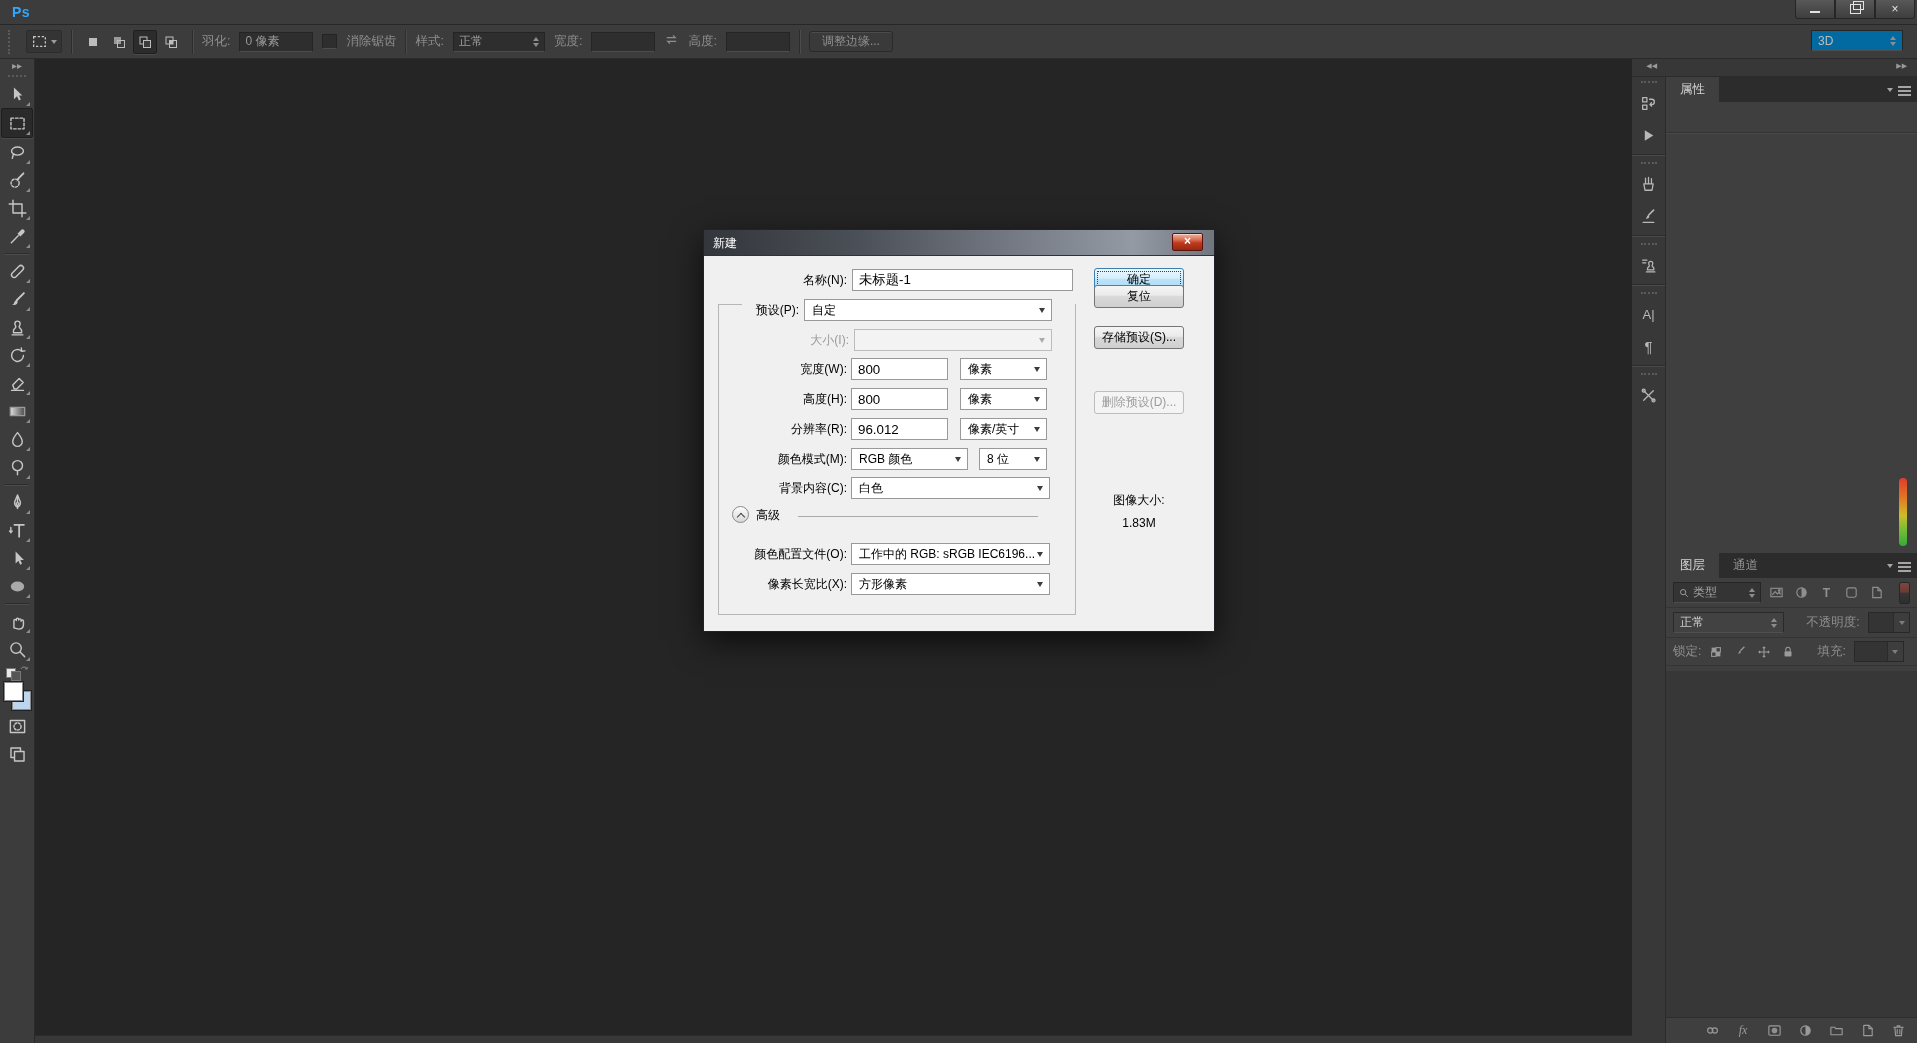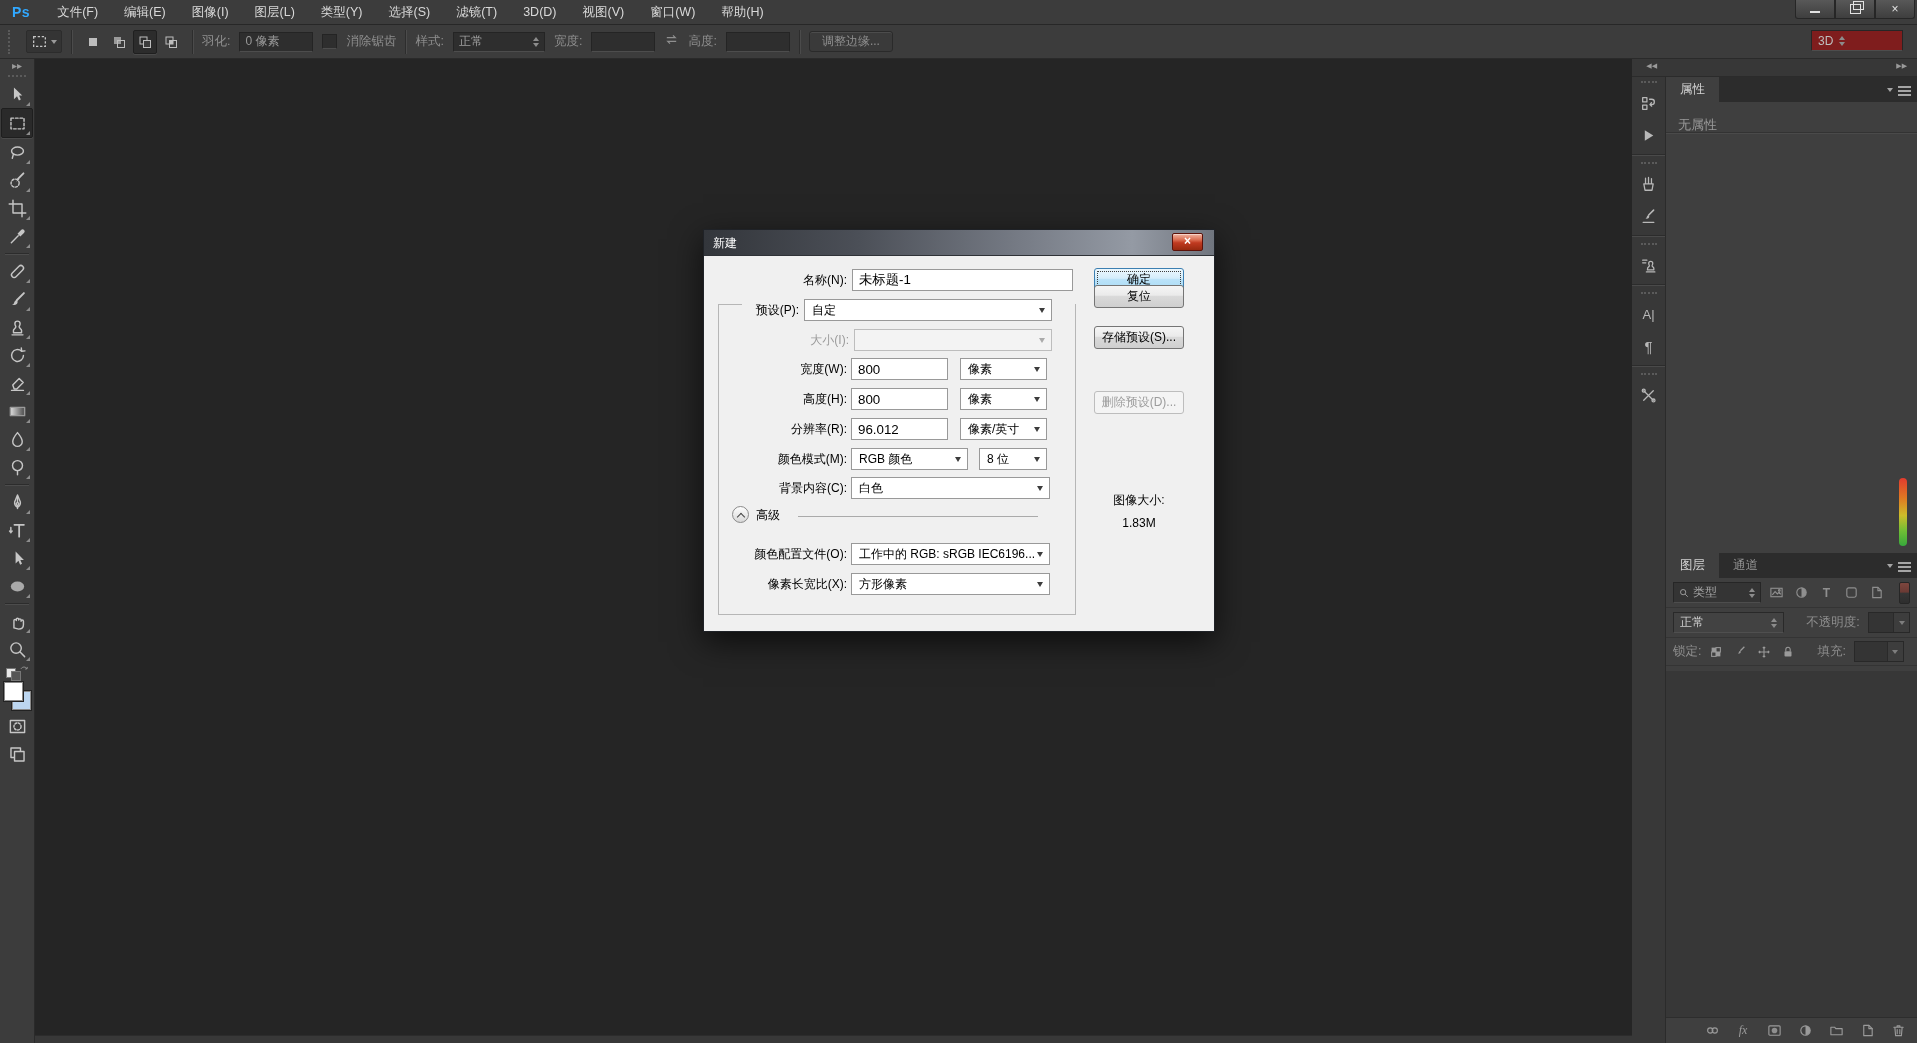--- a/index.html
+++ b/index.html
@@ -38,23 +38,23 @@
   .checkbox{width:13px;height:13px;background:#2e2e2e;border:1px solid #242424;border-bottom-color:#4d4d4d;}
   .dk-dd{display:flex;align-items:center;justify-content:space-between;background:#2e2e2e;border:1px solid #242424;
          border-bottom-color:#4d4d4d;height:20px;color:#9d9d9d;font-size:12px;padding:0 5px;box-sizing:border-box;}
   .updn{display:flex;flex-direction:column;gap:2px;margin-left:6px;}
   .updn i{display:block;width:0;height:0;border:3px solid transparent;}
   .updn .u{border-bottom:4px solid #8c8c8c;}
   .updn .d{border-top:4px solid #8c8c8c;}
   .ob-btn{background:#3a3a3a;border:1px solid #2a2a2a;border-radius:3px;color:#8f8f8f;font-size:12px;
           height:21px;line-height:19px;padding:0 12px;box-shadow:inset 0 1px 0 #4c4c4c;}
   .swap-glyph svg{stroke:#8f8f8f;fill:none;stroke-width:1.3;}
-  .workspace-dd{position:absolute;right:14px;top:5px;width:92px;height:21px;background:#7f1d1d;border:1px solid #262626;
+  .workspace-dd{position:absolute;right:14px;top:5px;width:92px;height:21px;background:#0369a1;border:1px solid #262626;
                 border-bottom-color:#4d4d4d;color:#bdbdbd;font-size:12px;display:flex;align-items:center;
-                padding:0 6px;box-sizing:border-box;}
+                justify-content:space-between;padding:0 6px;box-sizing:border-box;}
 
   
   .toolbar{position:absolute;left:0;top:59px;width:34px;bottom:0;background:#3c3c3c;border-right:1px solid #2a2a2a;
            display:flex;flex-direction:column;align-items:center;z-index:5;}
   .tb-head{color:#9a9a9a;font-size:10px;line-height:14px;height:14px;}
   .tb-grip{width:18px;border-top:2px dotted #5b5b5b;margin:2px 0 3px;}
   .t{position:relative;width:30px;height:28px;flex:0 0 auto;display:flex;align-items:center;justify-content:center;}
   .t svg{width:19px;height:19px;stroke:#c6c6c6;fill:none;stroke-width:1.2;stroke-linecap:round;stroke-linejoin:round;}
   .t.sel{background:#2a2a2a;border:1px solid #1e1e1e;box-shadow:0 1px 0 #4a4a4a;border-radius:2px;}
   .t .sub{position:absolute;right:2px;bottom:2px;width:0;height:0;border-left:4px solid transparent;border-bottom:4px solid #8d8d8d;}
@@ -154,33 +154,20 @@
   .btn7.disabled{border-color:#bdbdbd;background:#f4f4f4;color:#9c9c9c;margin-top:36px;}
   .imgsize{position:absolute;left:385px;width:100px;text-align:center;}
 </style>
 </head>
 <body>
 
 <div id="app">
 
   <div class="menubar">
     <span class="ps-logo">Ps</span>
-    <nav class="menus">
-      <span>文件(F)</span>
-      <span>编辑(E)</span>
-      <span>图像(I)</span>
-      <span>图层(L)</span>
-      <span>类型(Y)</span>
-      <span>选择(S)</span>
-      <span>滤镜(T)</span>
-      <span>3D(D)</span>
-      <span>视图(V)</span>
-      <span>窗口(W)</span>
-      <span>帮助(H)</span>
-    </nav>
     <div class="win-controls">
       <div class="wb">
           <span class="min-glyph"></span>
         </div>
       <div class="wb">
           <span class="restore-glyph"></span>
         </div>
       <div class="wb">
           <span>×</span>
         </div>
@@ -495,21 +482,20 @@
   </div>
 
   <div class="props-panel">
     <div class="tabbar">
       <div class="tab active">属性</div>
       <div class="panel-menu">
         <span class="car"></span>
         <span class="lines"></span>
       </div>
     </div>
-    <div class="props-empty">无属性</div>
     <div class="props-div"></div>
   </div>
   <div class="grad-strip"></div>
 
   <div class="layers-panel">
     <div class="tabbar">
       <div class="tab active">图层</div>
       <div class="tab">通道</div>
       <div class="panel-menu">
         <span class="car"></span>

